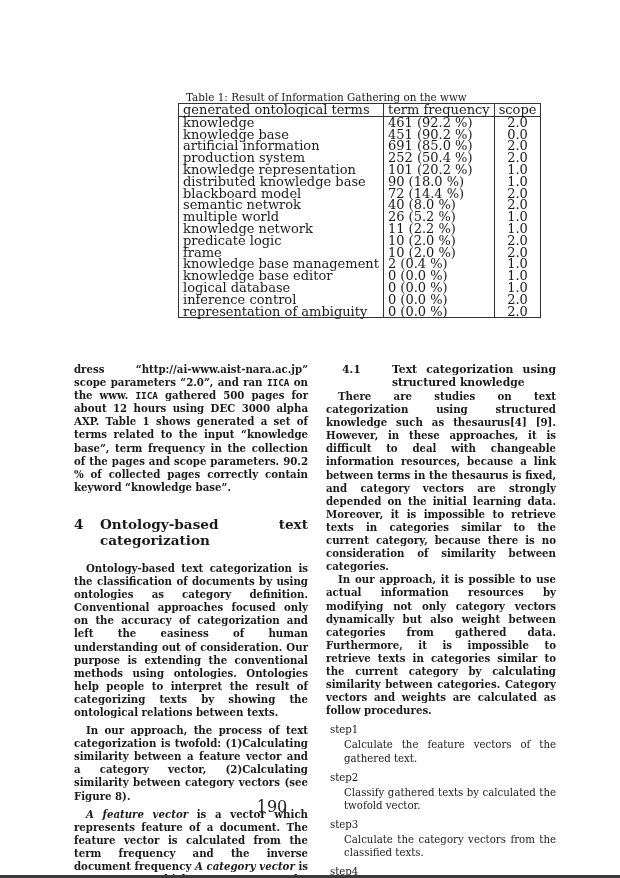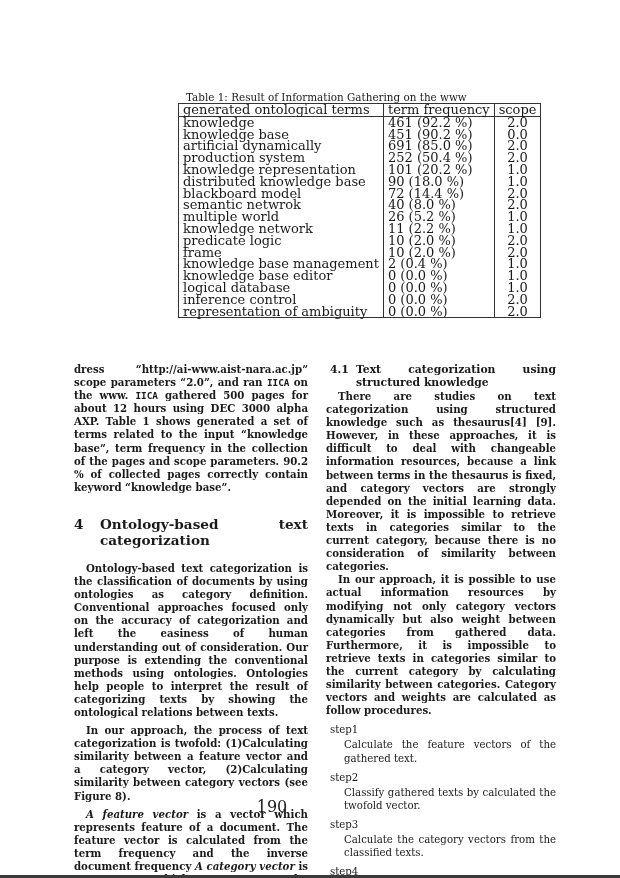--- a/index.html
+++ b/index.html
@@ -30,21 +30,21 @@
   .col.left { left: 74px; top: 363px; width: 234px; }
   .col.right { left: 326px; top: 363px; width: 230px; }
   .col p { margin: 0; hyphens: manual; font-weight: bold; }
   .col p.indent { text-indent: 12px; }
   .sec-h {
     font-weight: bold; font-size: 13.6px; line-height: 16px; margin: 22px 0 14px 0;
     display: flex;
   }
   .sec-h .num { width: 26px; flex: none; }
   .subsec-h {
-    font-weight: bold; font-size: 10.8px; line-height: 13px; margin: 0 0 1px 4px; display: flex;
+    font-weight: bold; font-size: 10.8px; line-height: 13px; margin: 0 0 1px 16px; display: flex; gap: 24px;
   }
   .subsec-h .num { width: 26px; flex: none; }
   .gap { height: 5px; }
   .tt { font-family: "DejaVu Sans Mono", "Liberation Mono", monospace; font-size: 9.4px; }
   .it { font-style: italic; }
   .step-label { margin: 6px 0 0 4px; }
   .step-body { margin: 2px 0 0 18px; text-align: justify; }
   .pagenum {
     position: absolute; top: 800px; left: 0; width: 544px; text-align: center;
     font-size: 16px; line-height: 14px;
@@ -73,21 +73,21 @@
           <td class="c1">knowledge</td>
           <td class="c2">461 (92.2 %)</td>
           <td class="c3">2.0</td>
         </tr>
         <tr>
           <td class="c1">knowledge base</td>
           <td class="c2">451 (90.2 %)</td>
           <td class="c3">0.0</td>
         </tr>
         <tr>
-          <td class="c1">artificial dynamically</td>
+          <td class="c1">artificial information</td>
           <td class="c2">691 (85.0 %)</td>
           <td class="c3">2.0</td>
         </tr>
         <tr>
           <td class="c1">production system</td>
           <td class="c2">252 (50.4 %)</td>
           <td class="c3">2.0</td>
         </tr>
         <tr>
           <td class="c1">knowledge representation</td>

